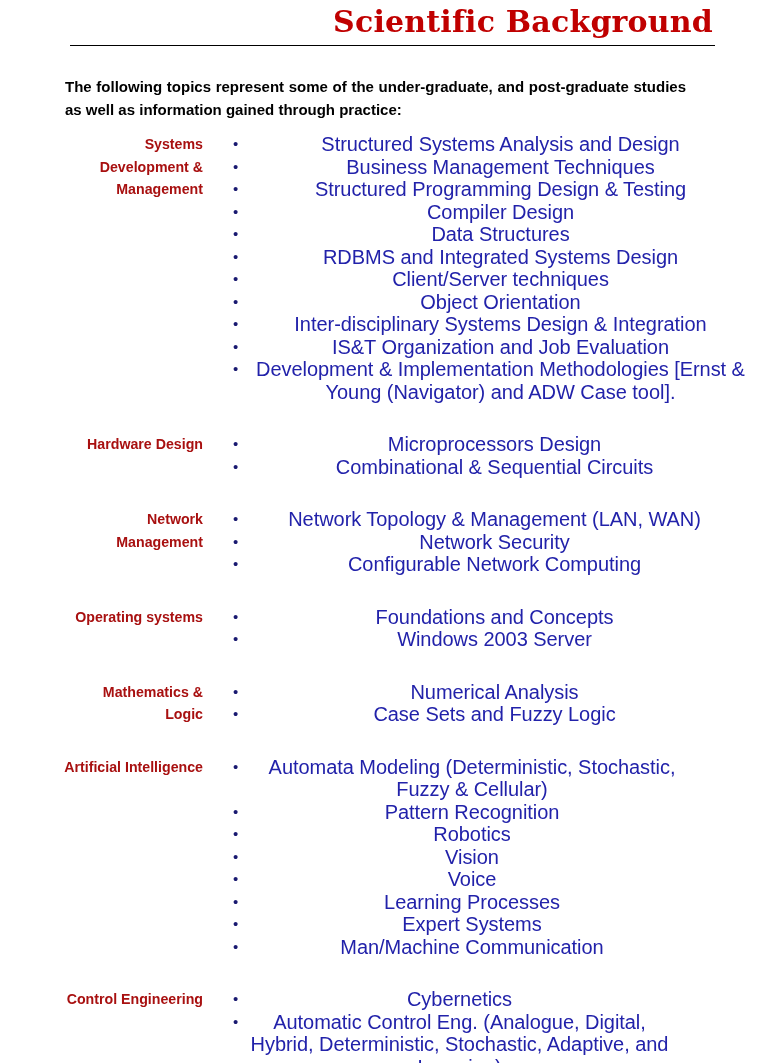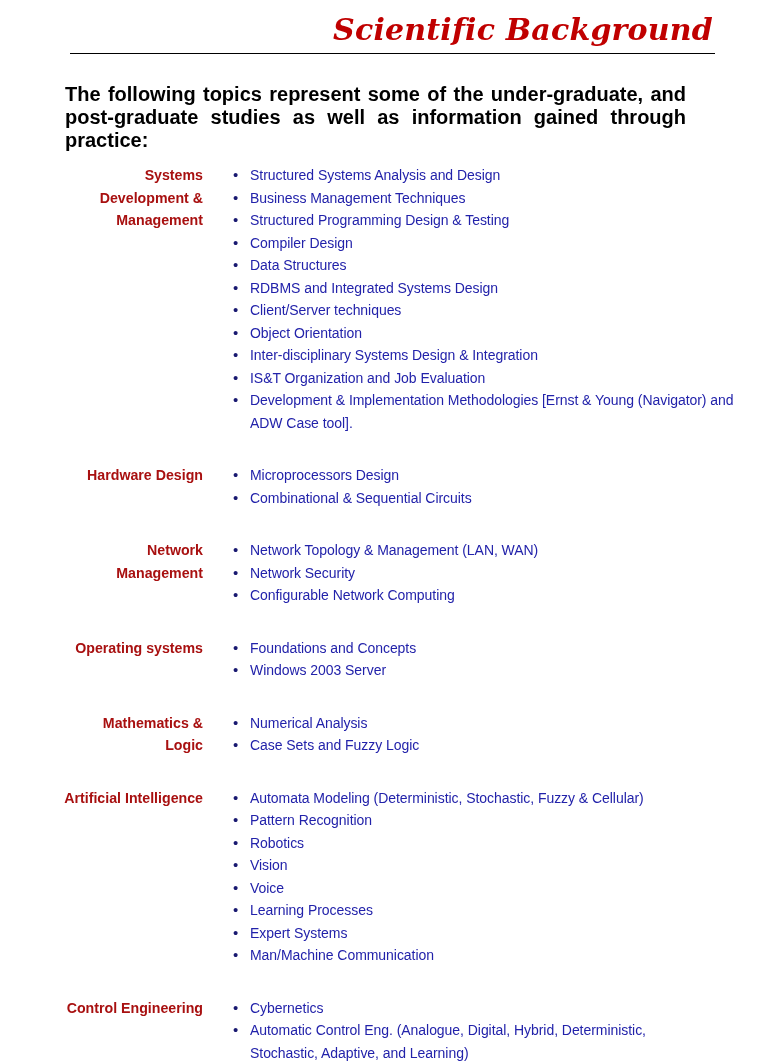--- a/index.html
+++ b/index.html
@@ -11,22 +11,21 @@
     width: 779px;
     height: 1063px;
     font-family: "Liberation Sans", sans-serif;
     color: #000000;
     overflow: hidden;
     position: relative;
   }
 
   
   .page-header {
-    padding-top: 12px;
-    font-style: italic;
+    padding-top: 4px;
   }
   .doc-title {
     font-family: "DejaVu Serif", serif;
     font-weight: bold;
     font-size: 30px;
     line-height: 36px;
     color: #C00000;
     text-align: right;
     padding-right: 66px;
     letter-spacing: 0.2px;
@@ -34,21 +33,21 @@
   }
   .title-rule {
     height: 0;
     border-top: 1.6px solid #000000;
     margin: 5px 64px 0 70px;
   }
 
   
   .intro {
     margin: 29px 93px 0 65px;
-    font-size: 20px;
+    font-size: 15px;
     font-weight: bold;
     line-height: 23px;
     text-align: justify;
     text-justify: inter-word;
     color: #000000;
   }
   .intro > span {
     display: inline;
   }
 
@@ -84,24 +83,25 @@
   }
   .bullet-dot {
     flex: 0 0 17px;
     color: #191970;
     font-size: 15px;
     line-height: 22.5px;
     text-align: left;
   }
   .bullet-text {
     flex: 1 1 auto;
-    font-size: 14px;
+    font-size: 20px;
     line-height: 22.5px;
     color: #2222AA;
     letter-spacing: -0.05px;
+    text-align: center;
   }
 
   
   .w-sys .section-items { padding-right: 28px; }
   .w-ai .section-items  { padding-right: 85px; }
   .w-ctl .section-items { padding-right: 110px; }
 </style>
 </head>
 <body>
 

